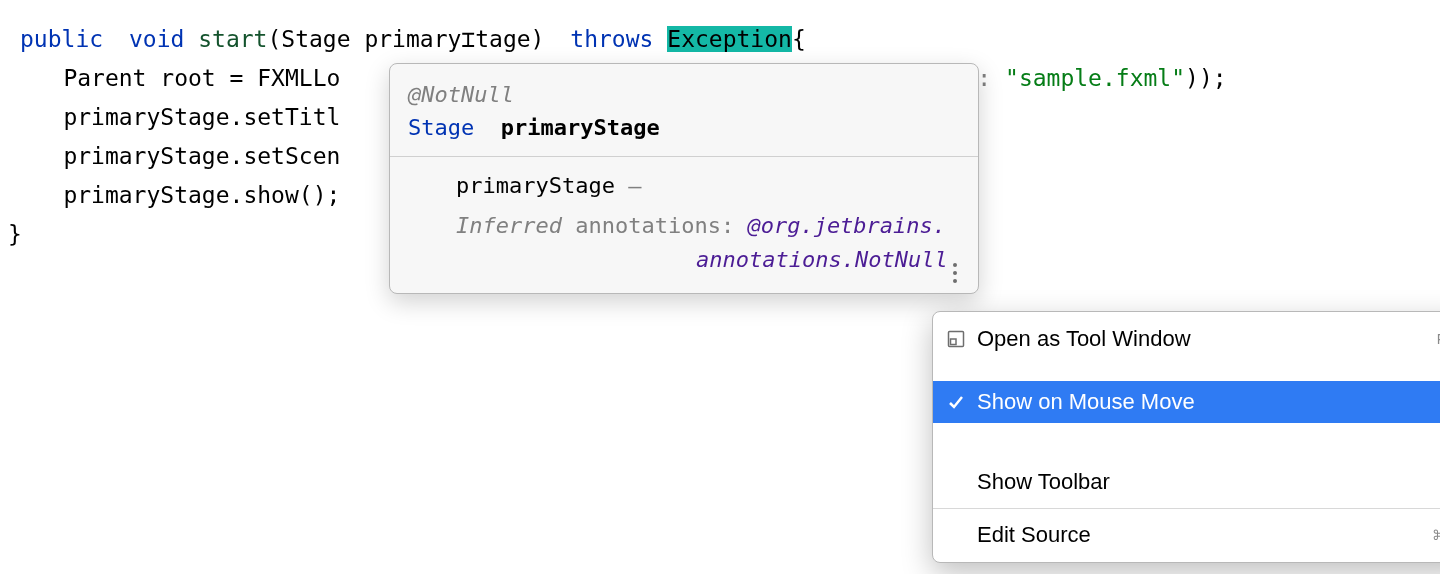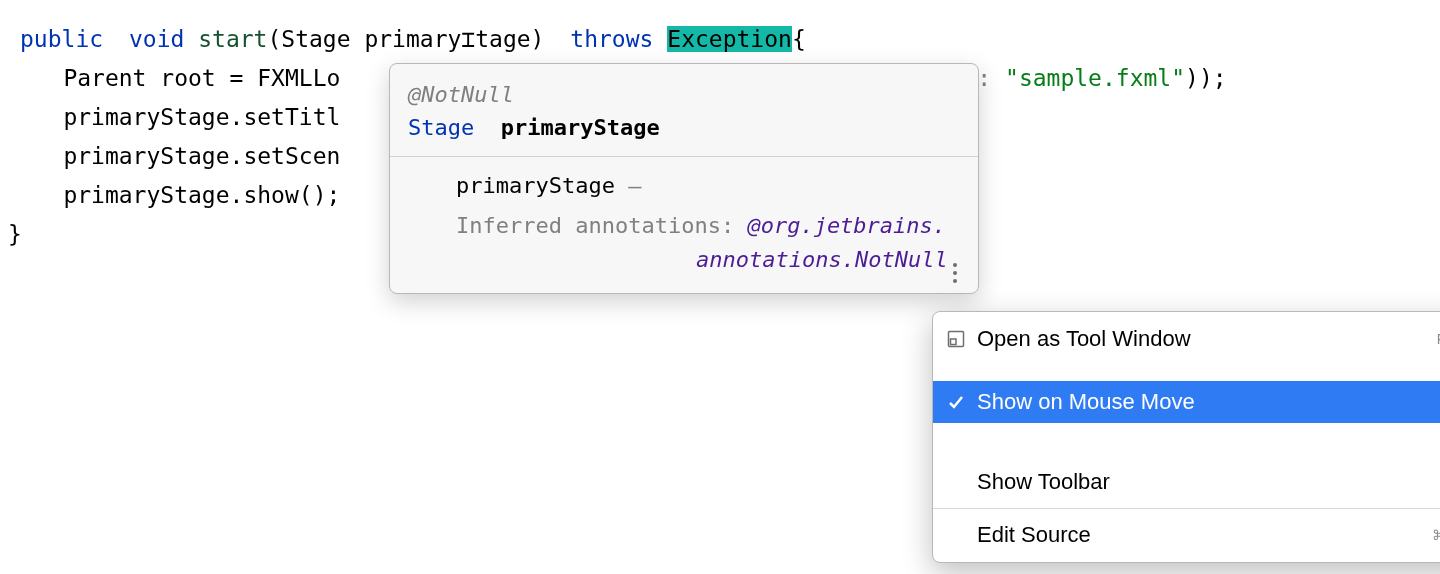--- a/index.html
+++ b/index.html
@@ -47,21 +47,21 @@
     .doc-type { color: #0033b3; }
     .doc-param { color: #000000; font-weight: bold; }
     .doc-body {
       padding: 12px 18px 16px 18px;
       line-height: 1.55;
       position: relative;
       margin-left: 48px;
     }
     .doc-name { color: #000000; }
     .doc-dash { color: #808080; }
-    .doc-inferred { color: #808080; }
+    .doc-inferred { color: #808080; font-style: italic; }
     .doc-annotations-label { color: #808080; }
     .doc-annotation-full { color: #4c1d95; font-style: italic; }
     .doc-kebab {
       position: absolute;
       right: 14px;
       bottom: 10px;
       width: 18px;
       display: flex;
       flex-direction: column;
       align-items: center;

